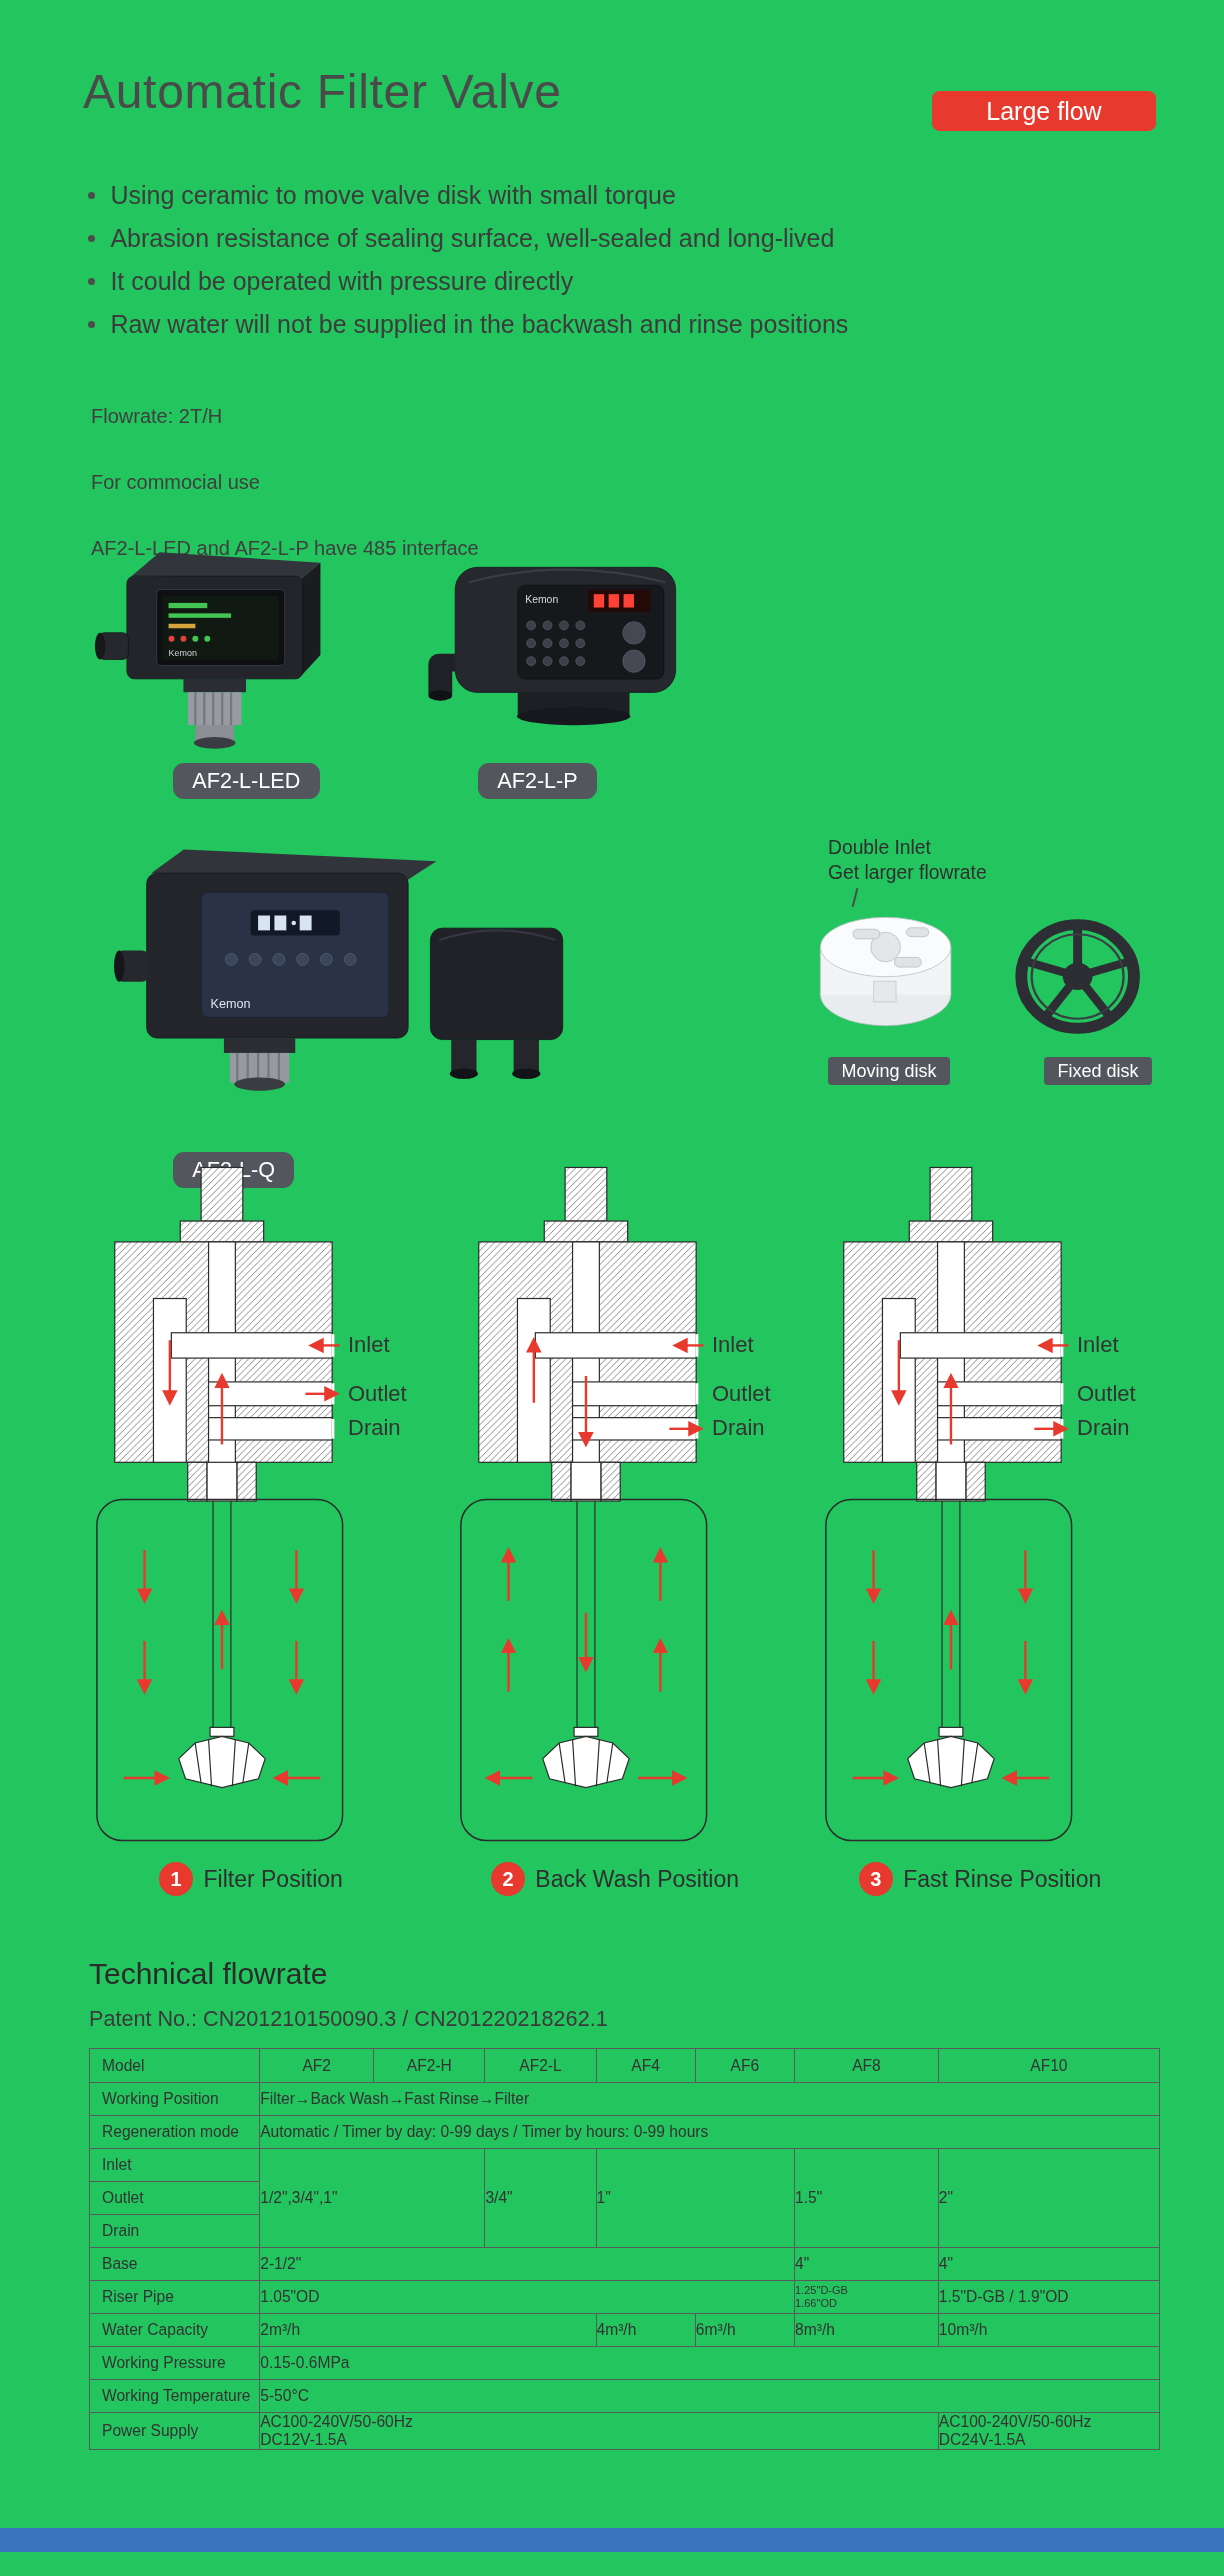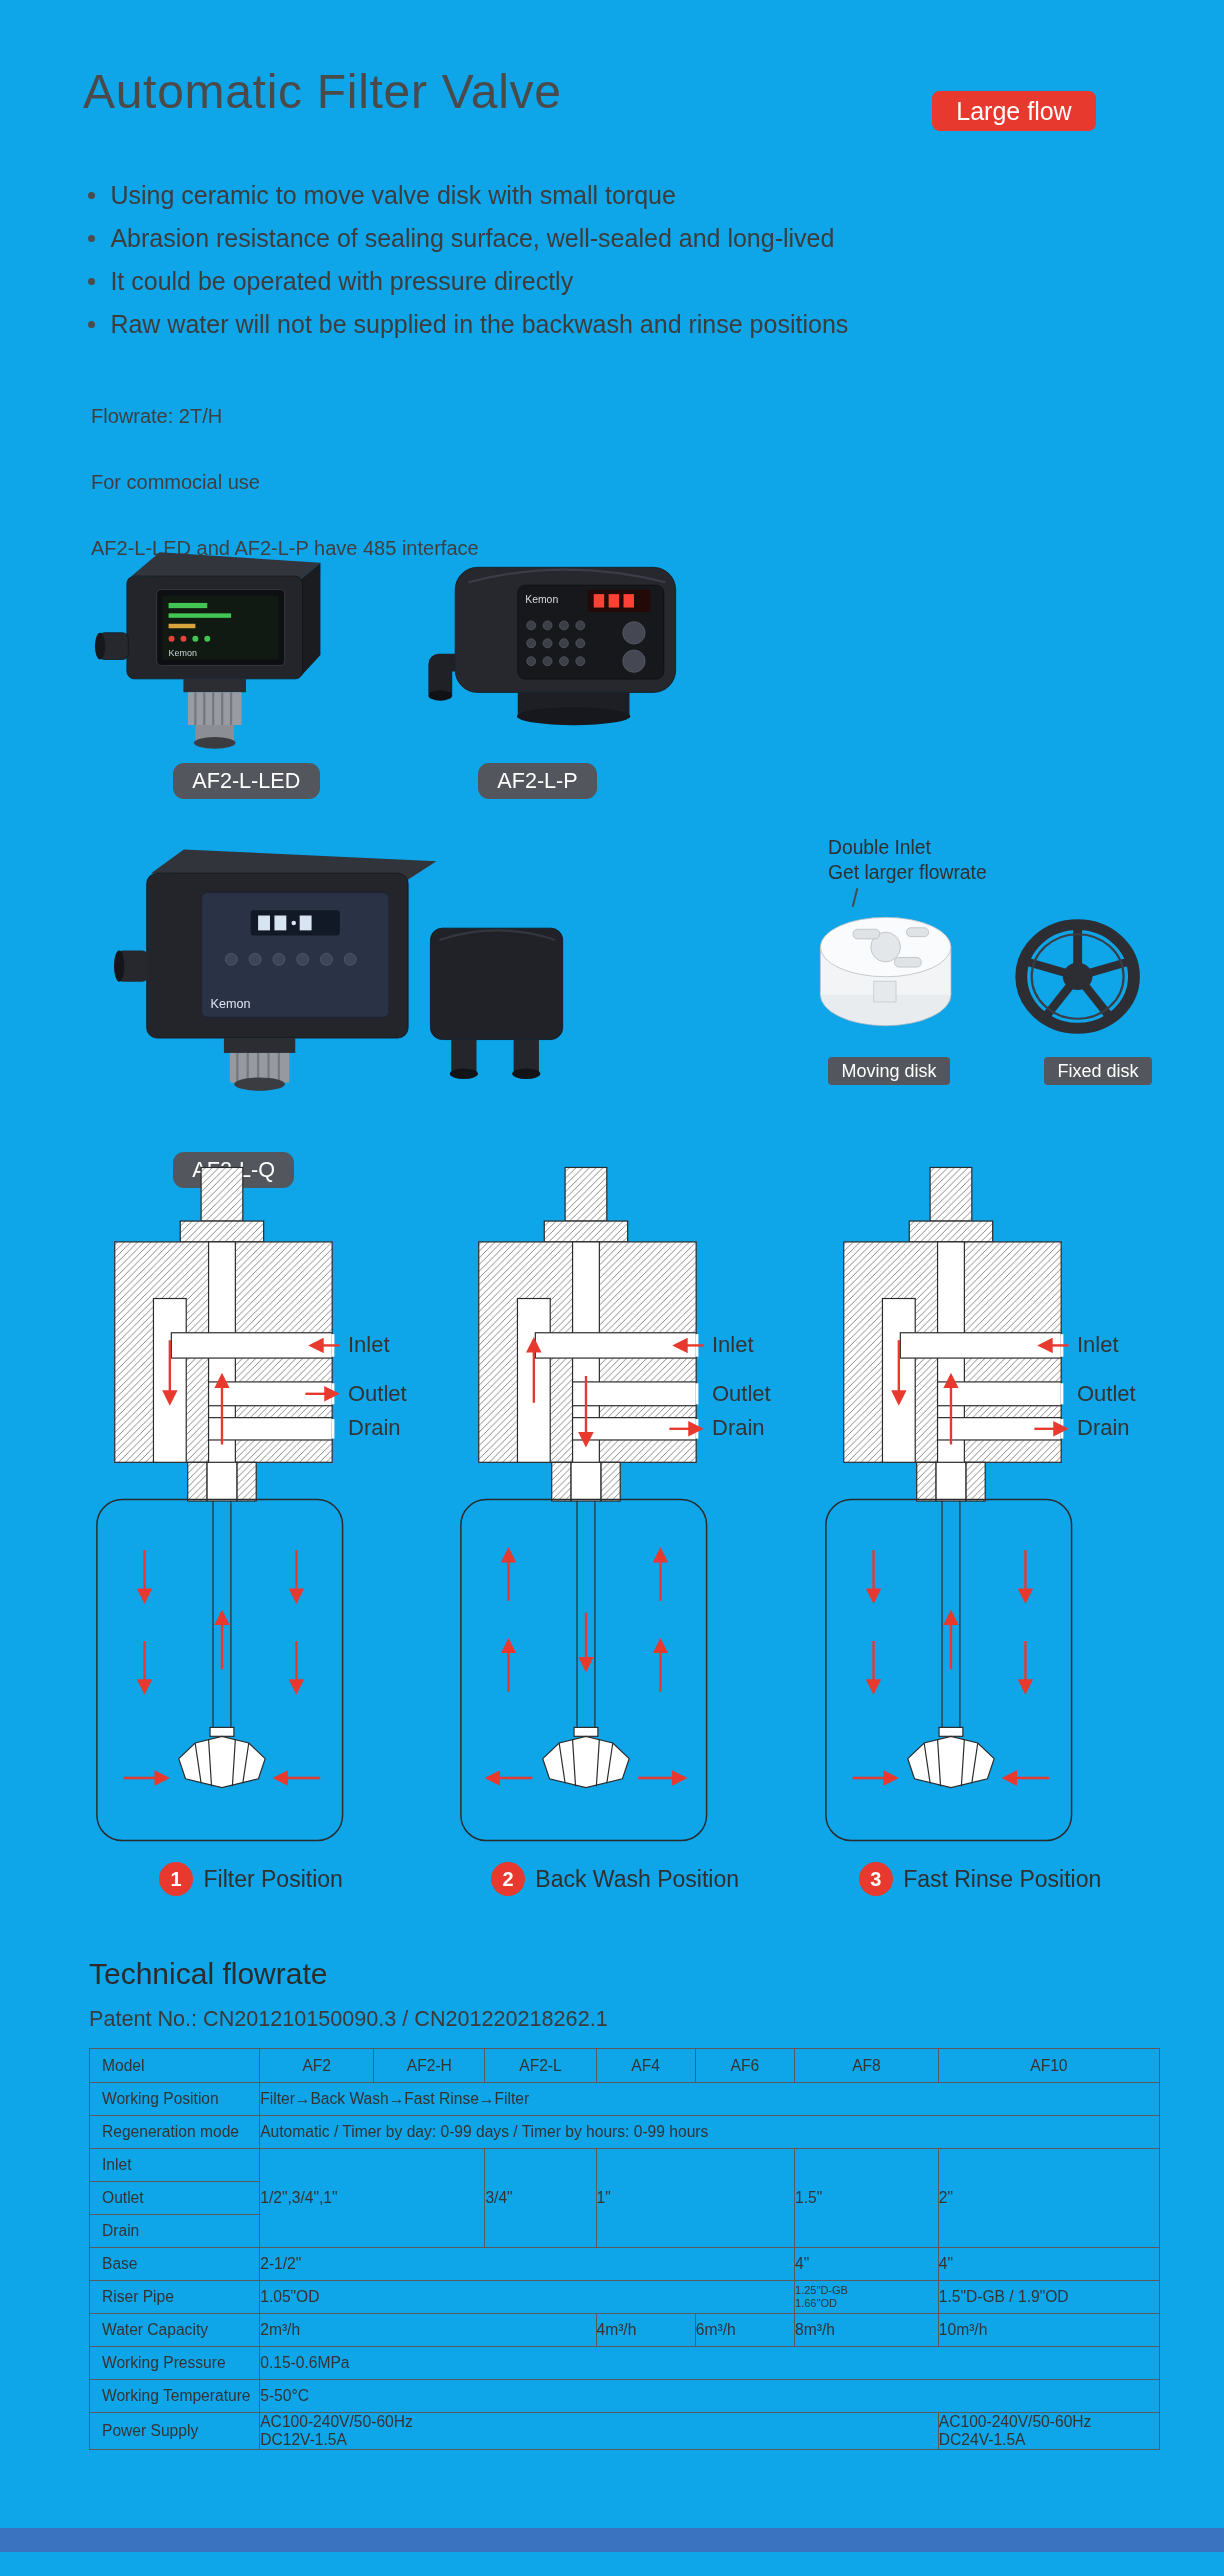--- a/index.html
+++ b/index.html
@@ -1,21 +1,21 @@
 <!DOCTYPE html>
 <html style="font-size:12px"><head>
 <meta charset="utf-8">
 <style>
   * { margin:0; padding:0; box-sizing:border-box; }
   body { background:#ffffff; font-family:"Liberation Sans", sans-serif; }
-  .page { position:relative; width:1225px; height:2576px; background:#0ea5e9; overflow:hidden; }
+  .page { position:relative; width:1225px; height:2576px; background:#22c55e; overflow:hidden; }
 
   
   .title { position:absolute; left:83px; top:64px; font-size:48px; font-weight:400; color:#4a4a4a; letter-spacing:0.7px; }
-  .badge-largeflow { position:absolute; left:932px; top:91px; width:164px; height:40px; background:#e8392e; border-radius:7.4px;
+  .badge-largeflow { position:absolute; left:932px; top:91px; width:224px; height:40px; background:#e8392e; border-radius:7.4px;
     color:#fff; font-size:25px; display:flex; align-items:center; justify-content:center; }
 
   
   .bullets { position:absolute; left:88px; top:174px; list-style:none; }
   .bullets li { display:flex; align-items:center; height:43px; }
   .dot { width:7.4px; height:7.4px; border-radius:50%; background:#4c4c4c; margin-right:15px; flex:none; }
   .btext { font-size:25px; color:#3c3c3c; }
 
   
   .info { position:absolute; left:91px; top:371px; }

